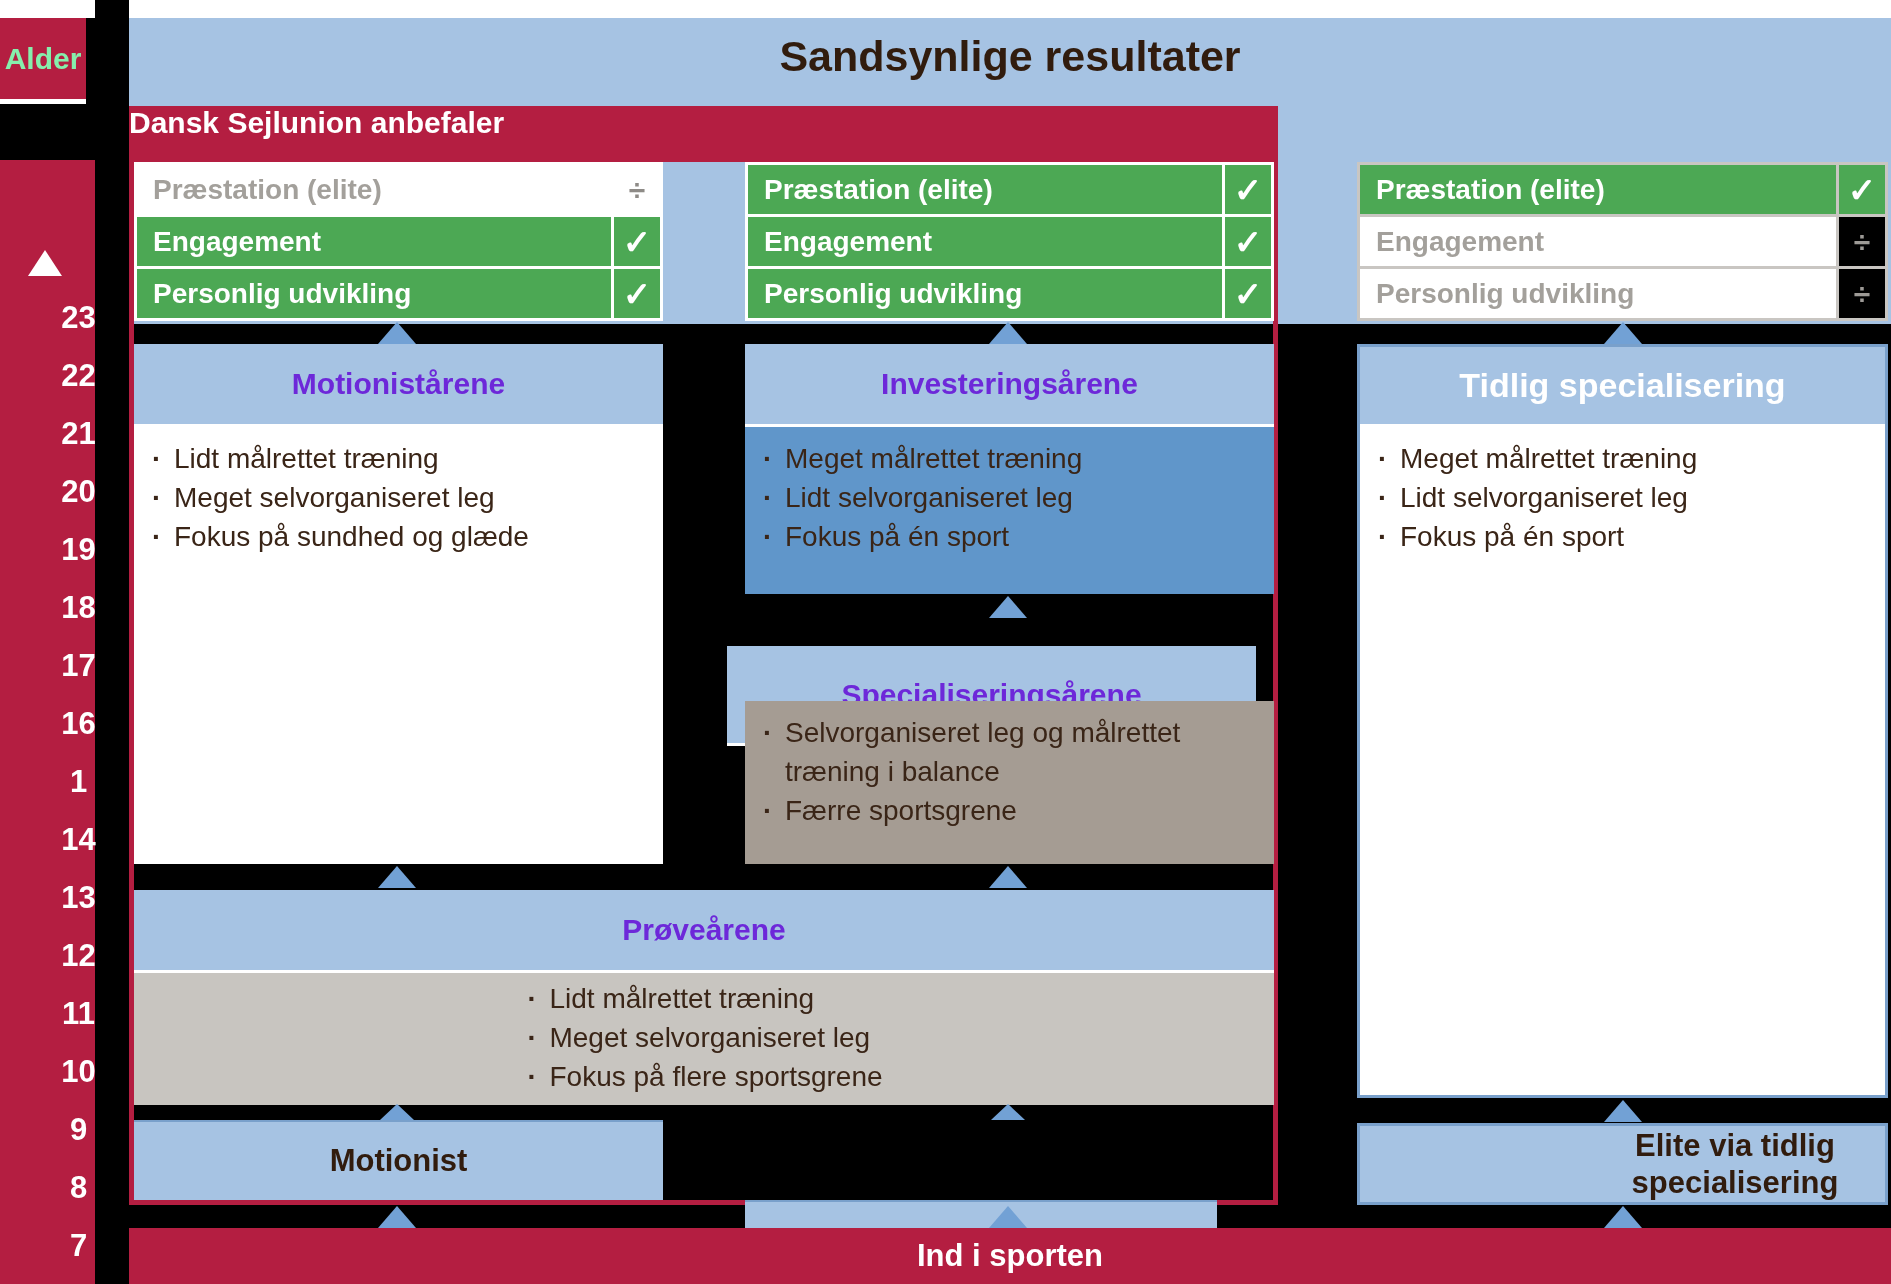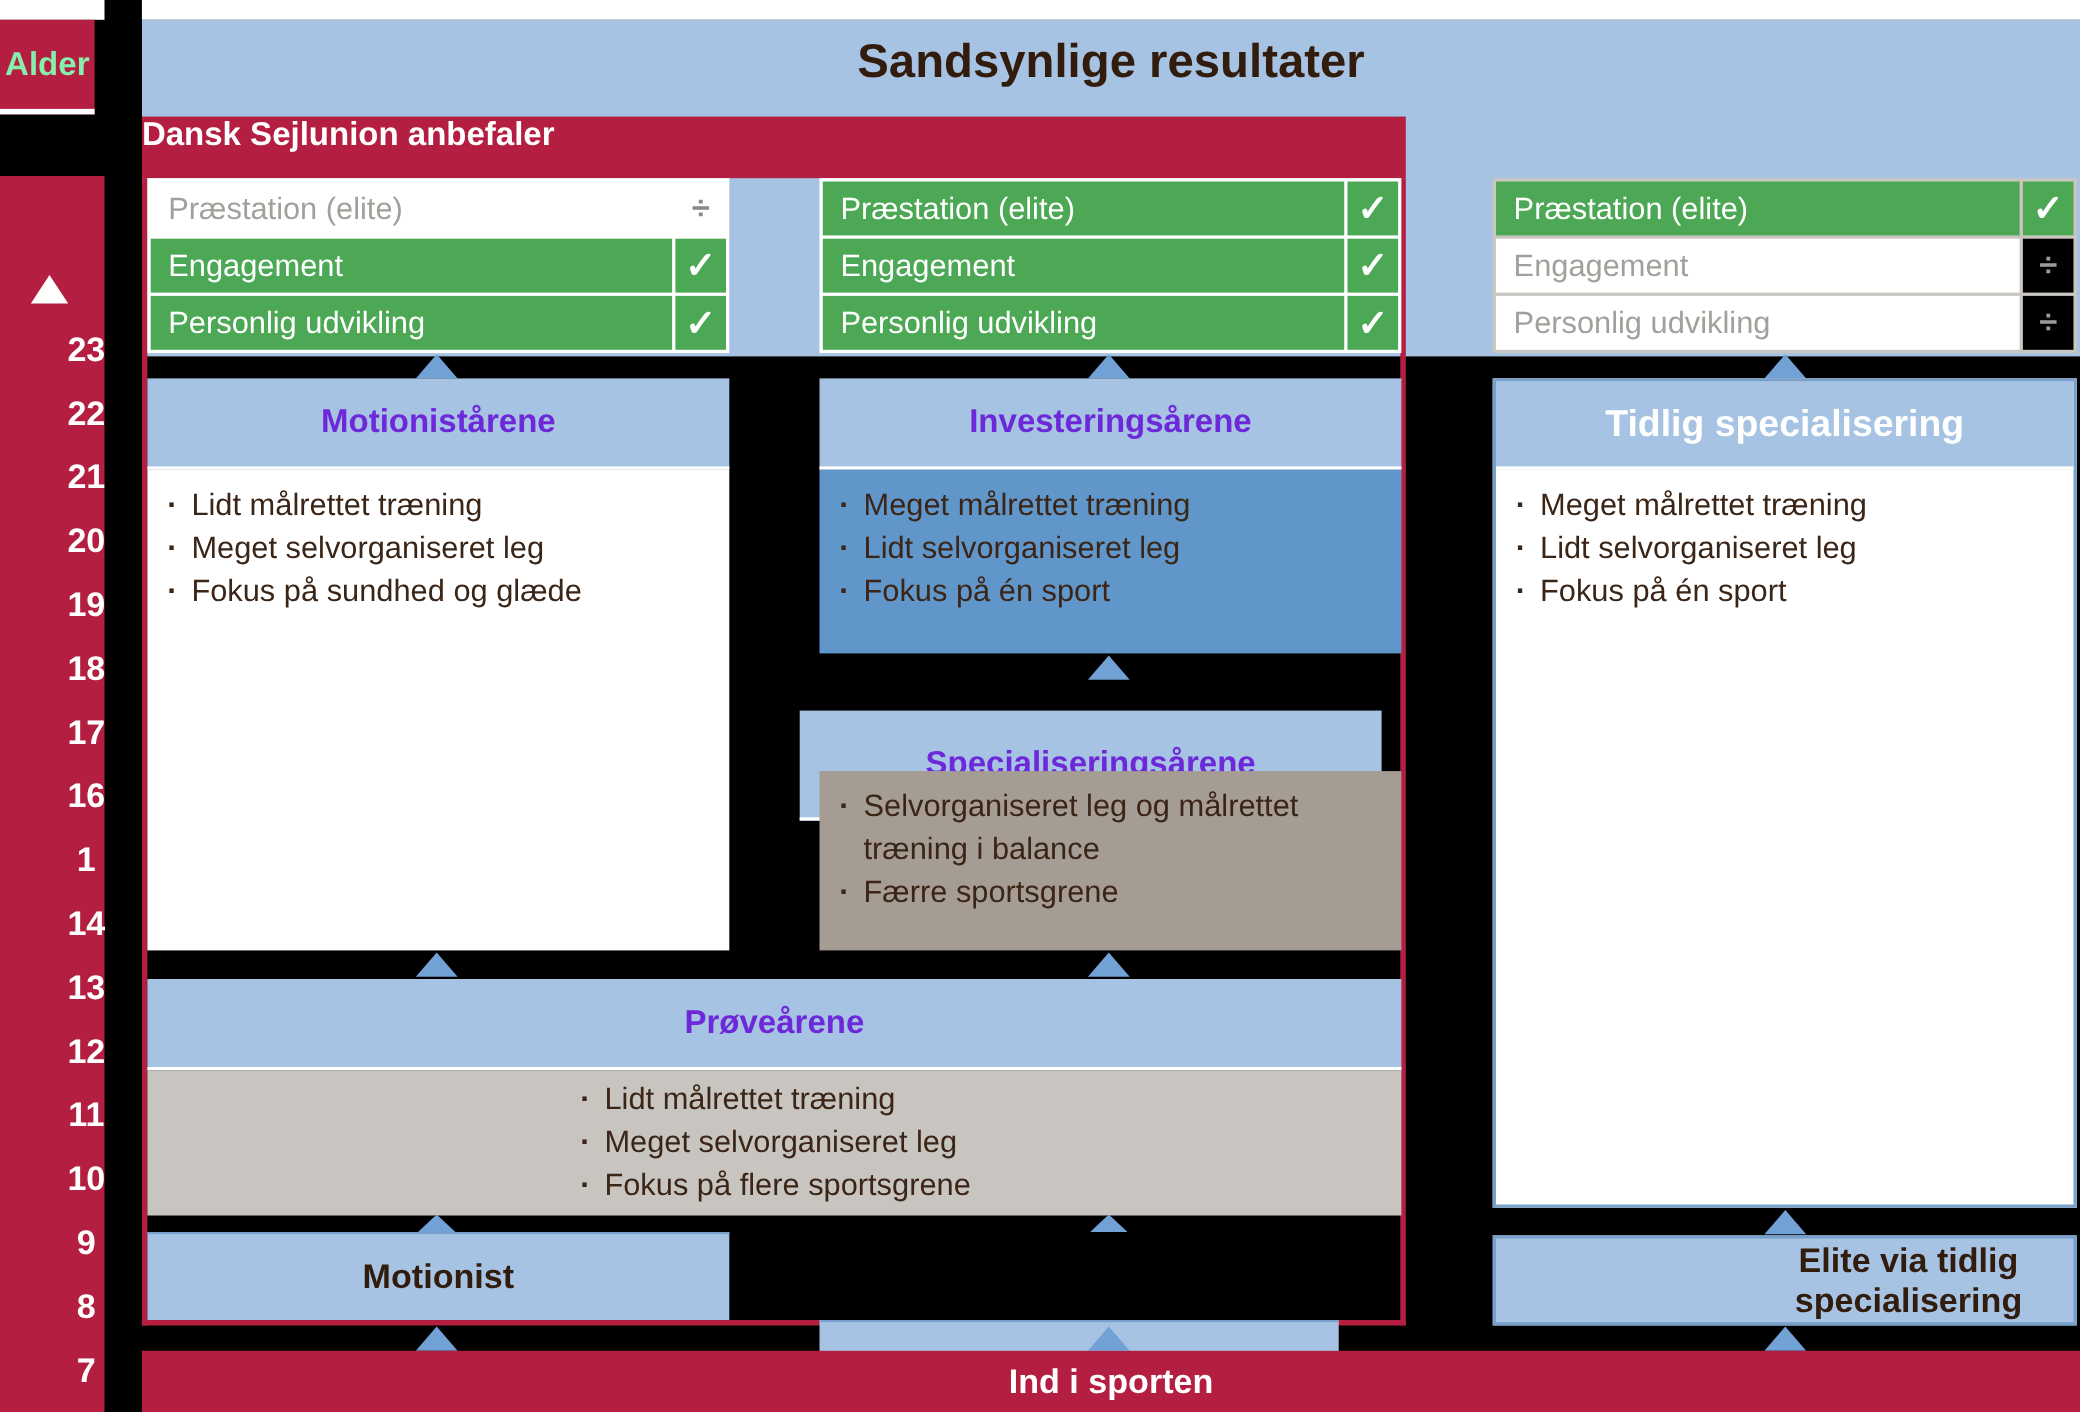--- a/index.html
+++ b/index.html
@@ -27,21 +27,21 @@
             color:#fff;font-weight:bold;font-size:30px;}
   .bar-left{left:129px;top:162px;width:5px;height:1043px;}
   .bar-right{left:1273px;top:162px;width:5px;height:1043px;}
   .bar-bottom{left:129px;top:1200px;width:1149px;height:5px;}
   .band-bottom{left:129px;top:1228px;width:1762px;height:56px;display:flex;align-items:center;justify-content:center;
                color:#fff;font-weight:bold;font-size:31px;}
 
   
   .ogrid{display:flex;flex-direction:column;gap:3px;padding:3px;}
   .ogrid .row{display:flex;gap:3px;height:49px;flex:0 0 49px;}
-  .ogrid .lbl{flex:1;display:flex;align-items:center;padding-left:16px;font-weight:normal;font-size:28px;}
+  .ogrid .lbl{flex:1;display:flex;align-items:center;padding-left:16px;font-weight:bold;font-size:28px;}
   .ogrid .cell{width:46px;display:flex;align-items:center;justify-content:center;font-weight:bold;}
   .og-c1{left:134px;top:162px;width:529px;height:159px;background:#fff;}
   .og-c2{left:745px;top:162px;width:529px;height:159px;background:#fff;}
   .og-c3{left:1357px;top:162px;width:531px;height:159px;background:#C9C6C2;}
   .st-yes .lbl,.st-yes .cell{background:#4CA854;color:#fff;}
   .st-yes .cell{font-size:34px;}
   .st-no .lbl{background:#fff;color:#A3A09B;}
   .st-no .cell{background:#fff;color:#8E8B87;font-size:30px;}
   .st-off .lbl{background:#fff;color:#A3A09B;}
   .st-off .cell{background:#000;color:#9D9A96;font-size:30px;}

